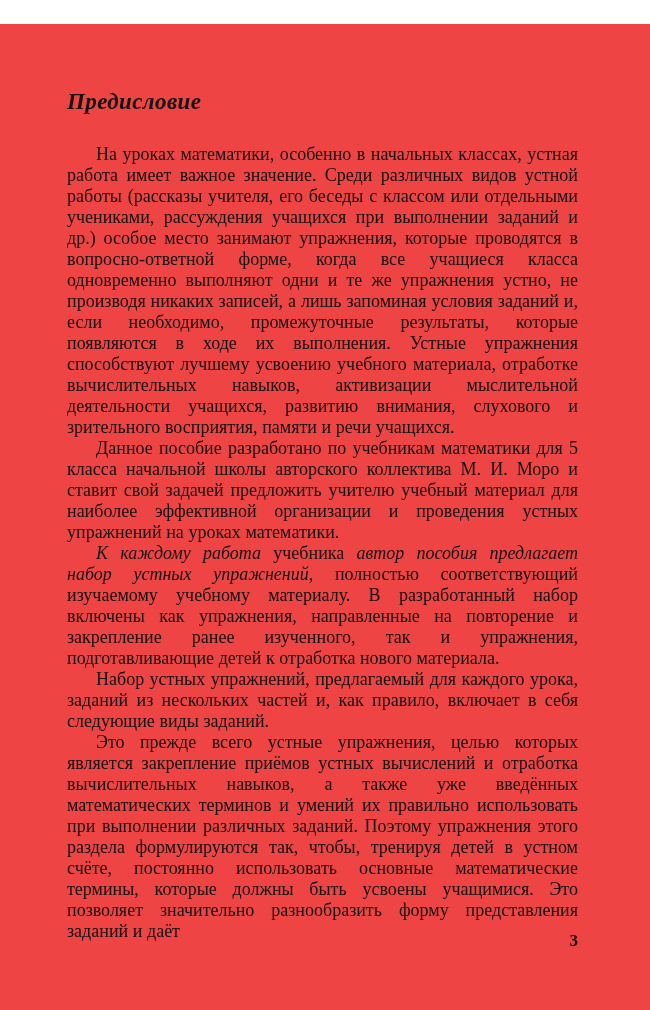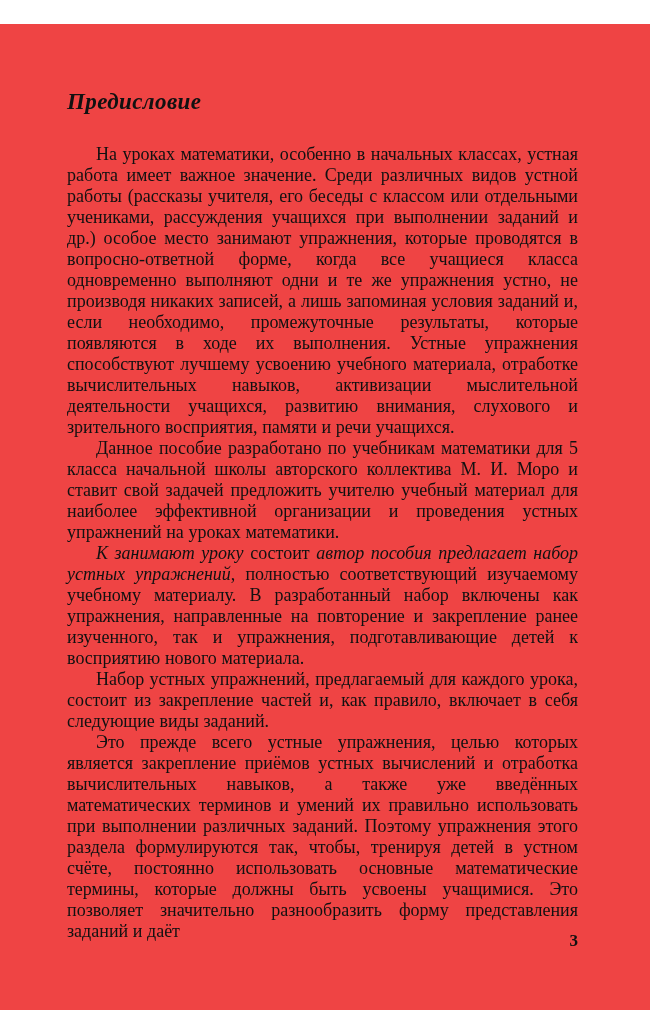--- a/index.html
+++ b/index.html
@@ -83,23 +83,23 @@
   <div class="content">
 
     <h1 class="page-title">Предисловие</h1>
 
     <div class="body-text">
 
       <p>На уроках математики, особенно в начальных классах, устная работа имеет важное значение. Среди различных видов устной работы (рассказы учителя, его беседы с классом или отдельными учениками, рассуждения учащихся при выполнении заданий и др.) особое место занимают упражнения, которые проводятся в вопросно-ответной форме, когда все учащиеся класса одновременно выполняют одни и те же упражнения устно, не производя никаких записей, а лишь запоминая условия заданий и, если необходимо, промежуточные результаты, которые появляются в ходе их выполнения. Устные упражнения способствуют лучшему усвоению учебного материала, отработке вычислительных навыков, активизации мыслительной деятельности учащихся, развитию внимания, слухового и зрительного восприятия, памяти и речи учащихся.</p>
 
       <p>Данное пособие разработано по учебникам математики для 5 класса начальной школы авторского коллектива М. И. Моро и ставит свой задачей предложить учителю учебный материал для наиболее эффективной организации и проведения устных упражнений на уроках математики.</p>
 
-      <p><em>К занимают уроку</em><span> состоит </span><em>автор пособия предлагает набор устных упражнений</em><span>, полностью соответствующий изучаемому учебному материалу. В разработанный набор включены как упражнения, направленные на повторение и закрепление ранее изученного, так и упражнения, подготавливающие детей к восприятию нового материала.</span></p>
+      <p><em>К каждому работа</em><span> учебника </span><em>автор пособия предлагает набор устных упражнений</em><span>, полностью соответствующий изучаемому учебному материалу. В разработанный набор включены как упражнения, направленные на повторение и закрепление ранее изученного, так и упражнения, подготавливающие детей к отработка нового материала.</span></p>
 
-      <p>Набор устных упражнений, предлагаемый для каждого урока, состоит из закрепление частей и, как правило, включает в себя следующие виды заданий.</p>
+      <p>Набор устных упражнений, предлагаемый для каждого урока, заданий из нескольких частей и, как правило, включает в себя следующие виды заданий.</p>
 
       <p>Это прежде всего устные упражнения, целью которых является закрепление приёмов устных вычислений и отработка вычислительных навыков, а также уже введённых математических терминов и умений их правильно использовать при выполнении различных заданий. Поэтому упражнения этого раздела формулируются так, чтобы, тренируя детей в устном счёте, постоянно использовать основные математические термины, которые должны быть усвоены учащимися. Это позволяет значительно разнообразить форму представления заданий и даёт</p>
 
     </div>
   </div>
 
   <div class="page-number">3</div>
 
 </div>
 

